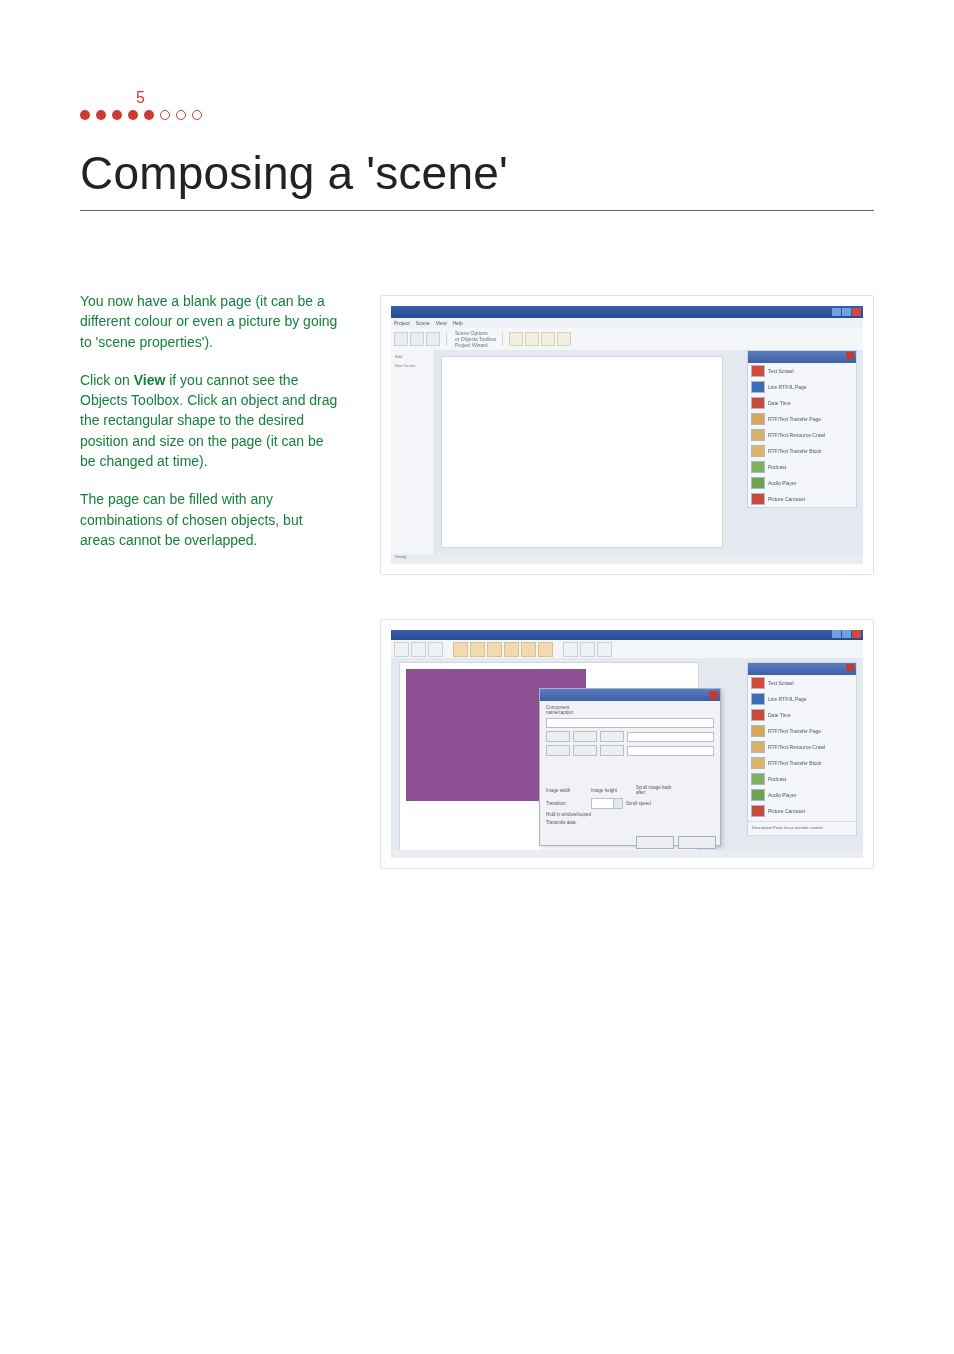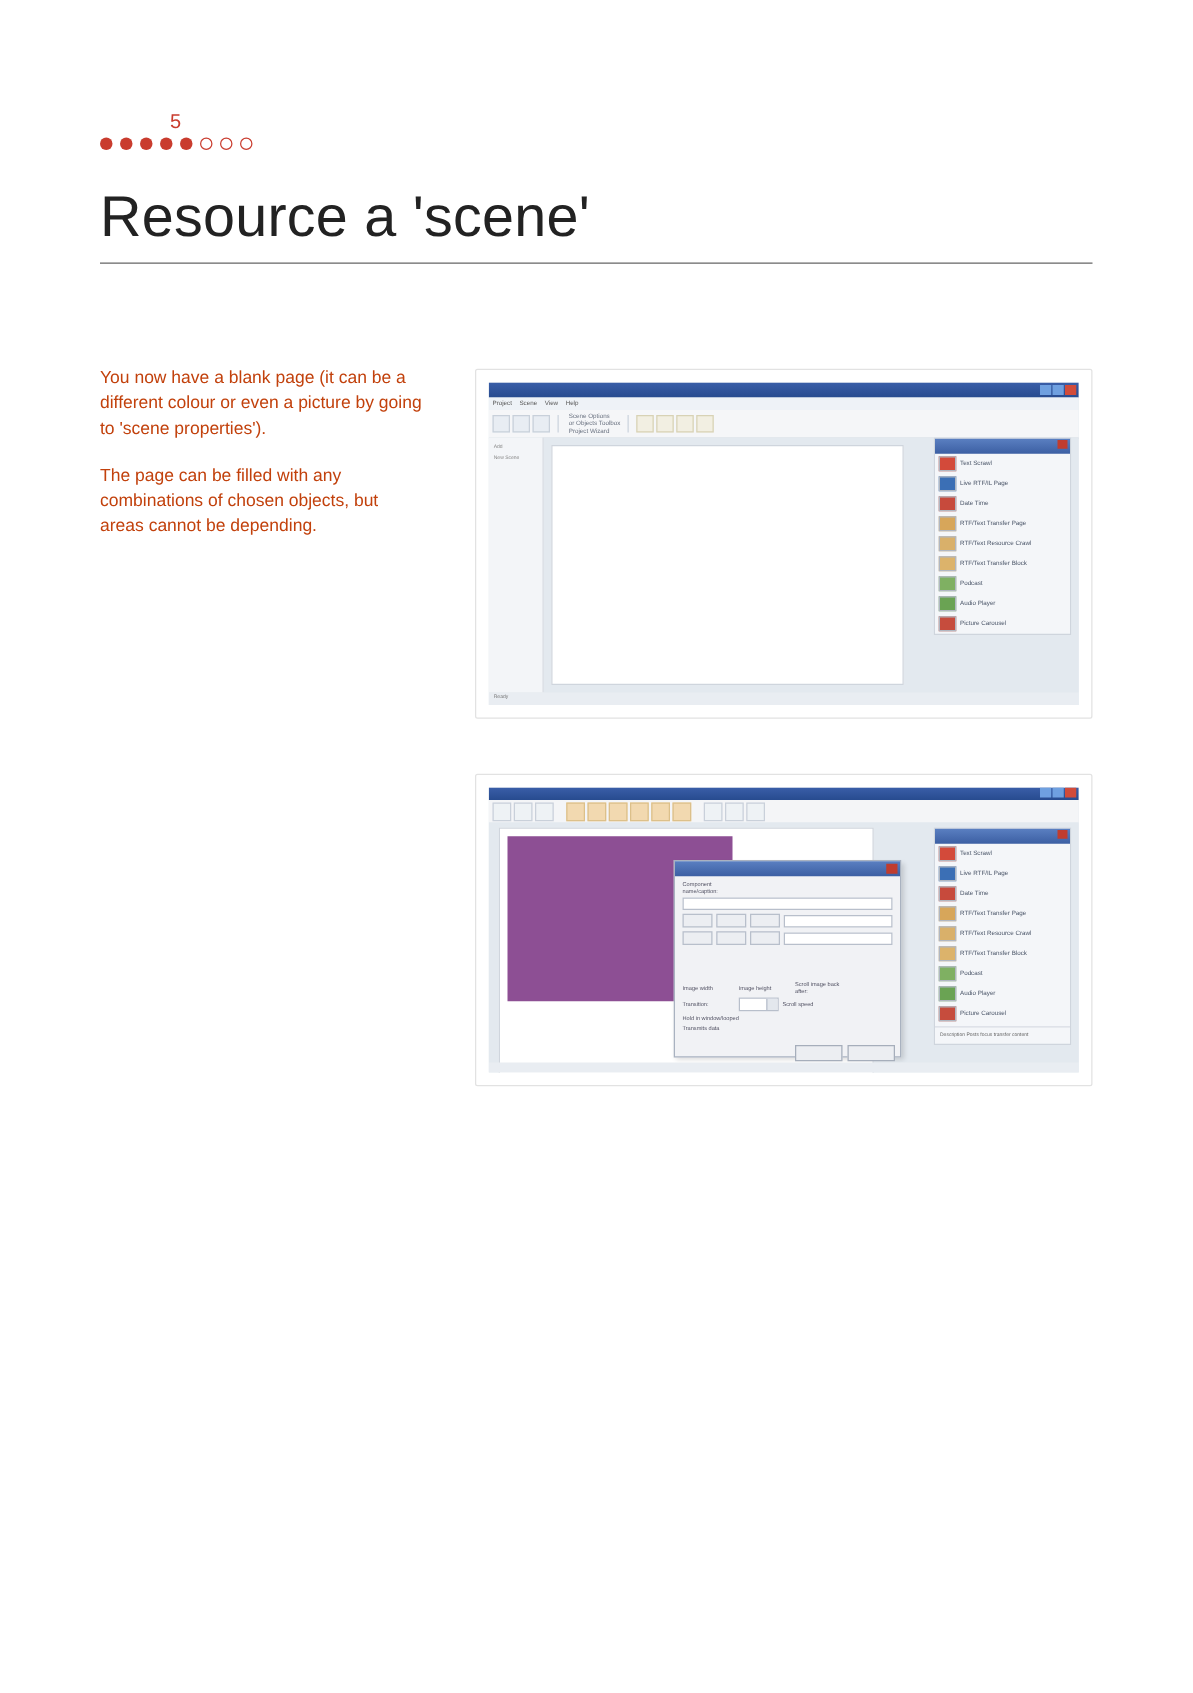--- a/index.html
+++ b/index.html
@@ -60,21 +60,21 @@
   .row {
     display: flex;
     gap: 40px;
     margin-bottom: 40px;
   }
   .textcol {
     width: 260px;
     flex: 0 0 260px;
     font-size: 14px;
     line-height: 1.45;
-    color: #c2410c;
+    color: #15803d;
   }
   .textcol p {
     margin: 0 0 18px 0;
   }
   .figcol {
     flex: 1;
     padding-top: 4px;
   }
   .figcol .shot {
     width: 100%;
@@ -300,27 +300,30 @@
       <div class="dot"></div>
       <div class="dot"></div>
       <div class="dot"></div>
       <div class="dot"></div>
       <div class="dot hollow"></div>
       <div class="dot hollow"></div>
       <div class="dot hollow"></div>
     </div>
   </div>
 
-  <h1 class="title">Resource a 'scene'</h1>
+  <h1 class="title">Composing a 'scene'</h1>
   <hr class="rule">
 
   <div class="row">
     <div class="textcol">
       <p>You now have a blank page (it can be a different colour or even a picture by going to 'scene properties').</p>
-      <p>The page can be filled with any combinations of chosen objects, but areas cannot be depending.</p>
+      <p>
+        <span>Click on </span><strong>View</strong><span> if you cannot see the Objects Toolbox. Click an object and drag the rectangular shape to the desired position and size on the page (it can be be changed at time).</span>
+      </p>
+      <p>The page can be filled with any combinations of chosen objects, but areas cannot be overlapped.</p>
     </div>
     <div class="figcol">
       <div class="shot shot1">
         <div class="s1-window">
           <div class="s1-titlebar">
             <div class="wb"></div>
             <div class="wb"></div>
             <div class="wb red"></div>
           </div>
           <div class="s1-menu">

